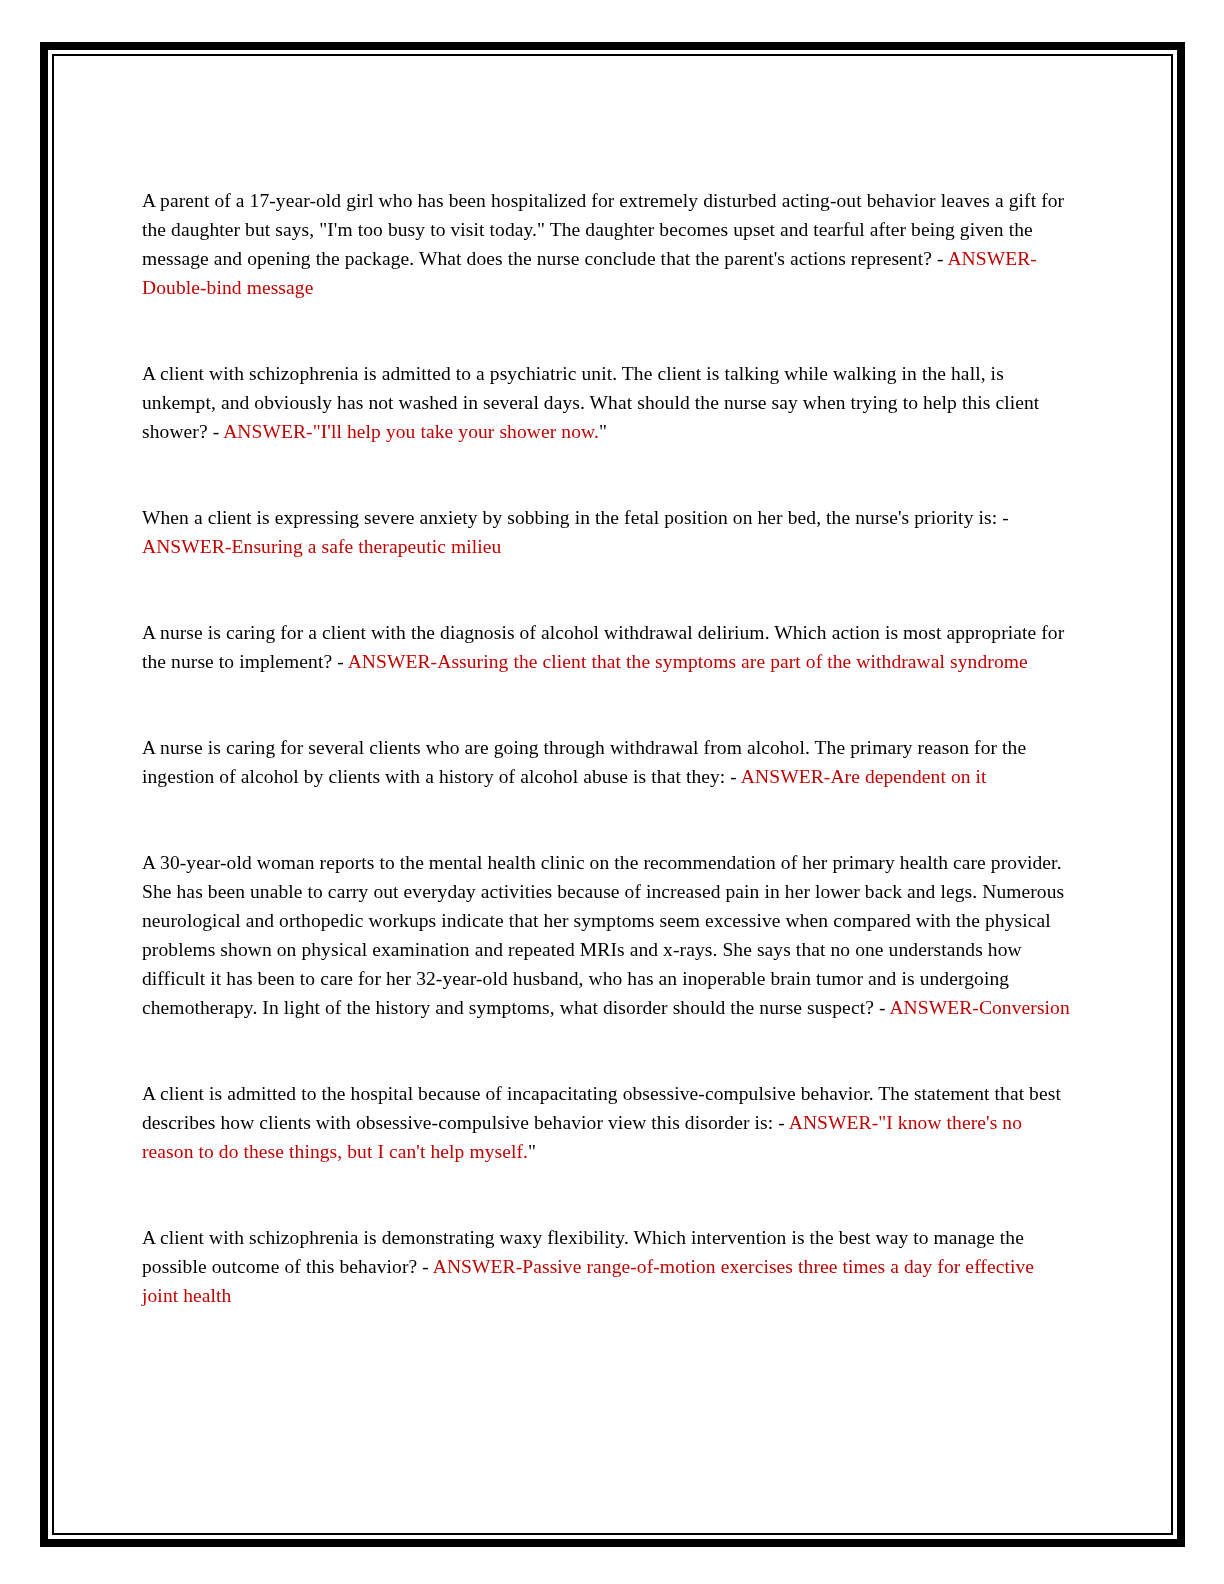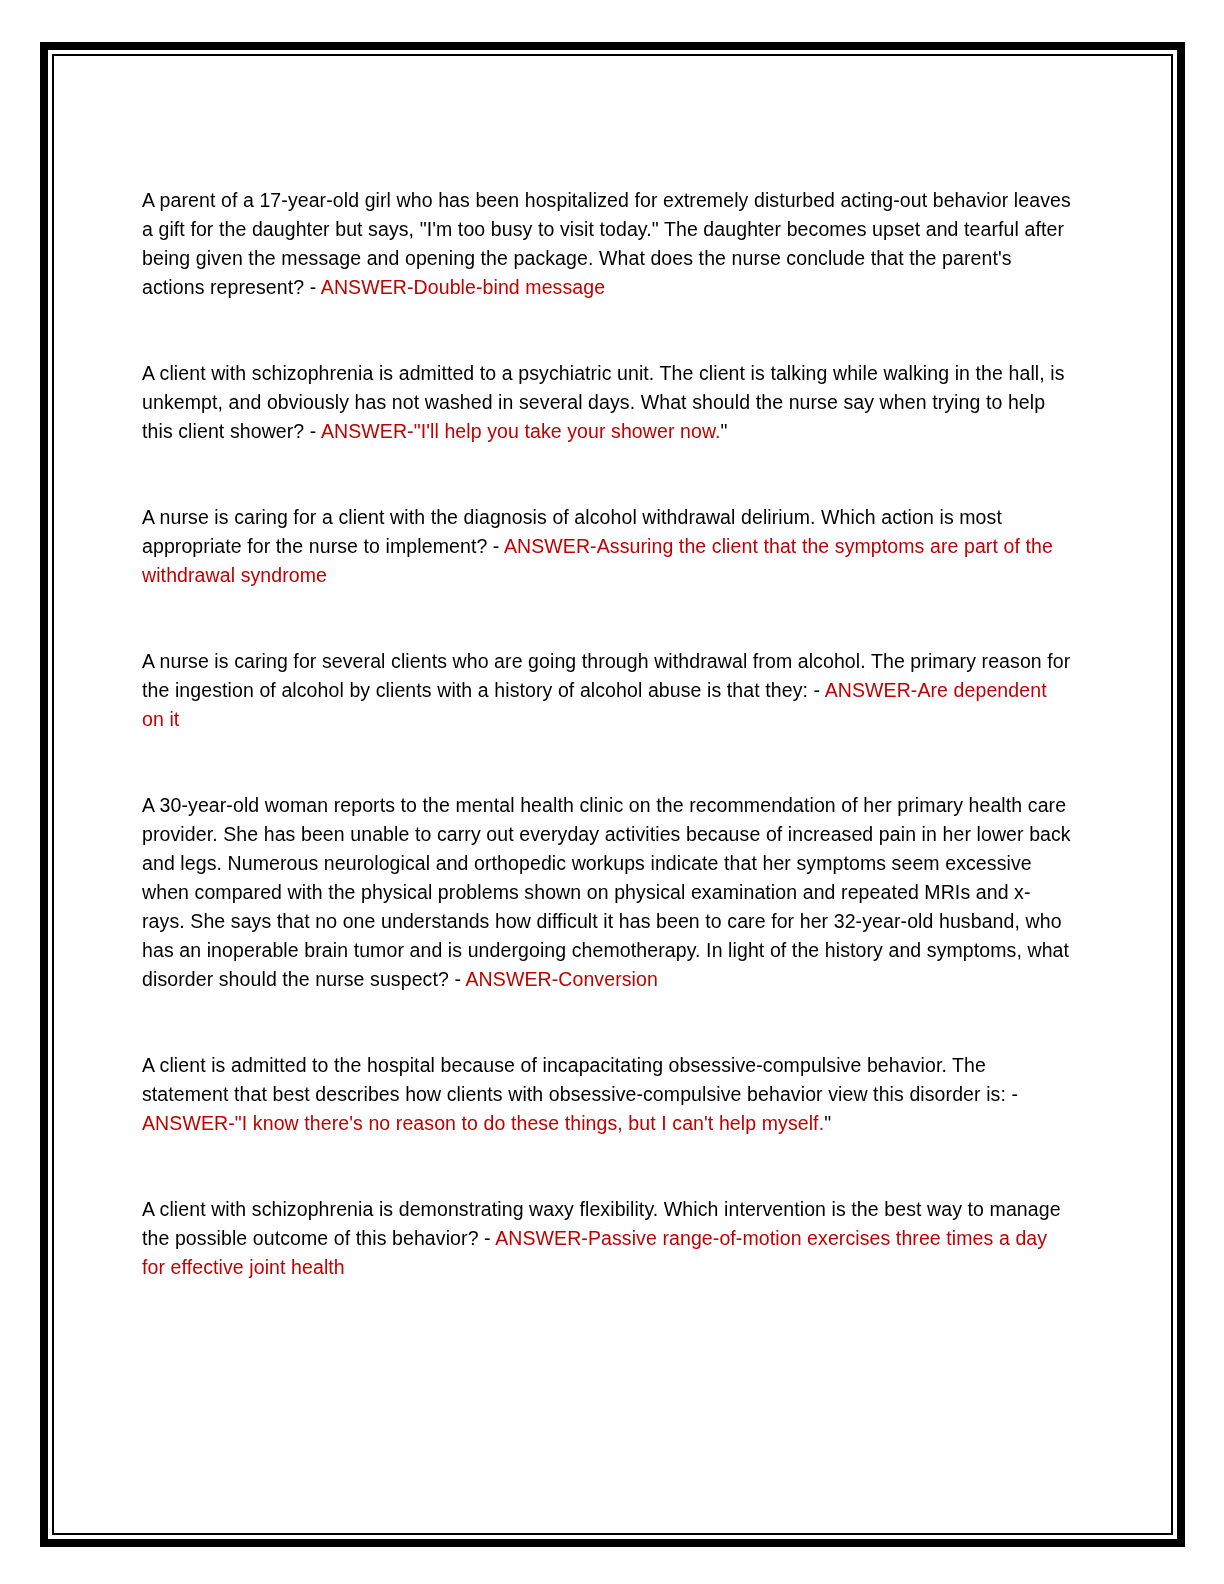--- a/index.html
+++ b/index.html
@@ -23,20 +23,21 @@
     padding: 4px;
     box-sizing: border-box;
     background: #ffffff;
   }
   .page-frame-inner {
     width: 100%;
     height: 100%;
     border: 2px solid #000000;
     box-sizing: border-box;
     overflow: hidden;
+    font-family: Liberation Serif, serif;
   }
   .document-body {
     padding: 130px 100px 0 88px;
     box-sizing: border-box;
   }
   p.qa-paragraph {
     margin: 0 0 57px 0;
     font-size: 19.5px;
     line-height: 29px;
     color: #000000;
@@ -50,20 +51,21 @@
   }
 </style>
 </head>
 <body>
 
 <div class="page-frame-outer">
   <div class="page-frame-inner">
     <div class="document-body">
         <p class="qa-paragraph"><span class="question-text">A parent of a 17-year-old girl who has been hospitalized for extremely disturbed acting-out behavior leaves a gift for the daughter but says, "I'm too busy to visit today." The daughter becomes upset and tearful after being given the message and opening the package. What does the nurse conclude that the parent's actions represent? - </span><span class="answer-text">ANSWER-Double-bind message</span></p>
         <p class="qa-paragraph"><span class="question-text">A client with schizophrenia is admitted to a psychiatric unit. The client is talking while walking in the hall, is unkempt, and obviously has not washed in several days. What should the nurse say when trying to help this client shower? - </span><span class="answer-text">ANSWER-"I'll help you take your shower now.</span><span class="question-text">"</span></p>
+        <p class="qa-paragraph"><span class="question-text">When a client is expressing severe anxiety by sobbing in the fetal position on her bed, the nurse's priority is: - </span><span class="answer-text">ANSWER-Ensuring a safe therapeutic milieu</span></p>
         <p class="qa-paragraph"><span class="question-text">A nurse is caring for a client with the diagnosis of alcohol withdrawal delirium. Which action is most appropriate for the nurse to implement? - </span><span class="answer-text">ANSWER-Assuring the client that the symptoms are part of the withdrawal syndrome</span></p>
         <p class="qa-paragraph"><span class="question-text">A nurse is caring for several clients who are going through withdrawal from alcohol. The primary reason for the ingestion of alcohol by clients with a history of alcohol abuse is that they: - </span><span class="answer-text">ANSWER-Are dependent on it</span></p>
         <p class="qa-paragraph"><span class="question-text">A 30-year-old woman reports to the mental health clinic on the recommendation of her primary health care provider. She has been unable to carry out everyday activities because of increased pain in her lower back and legs. Numerous neurological and orthopedic workups indicate that her symptoms seem excessive when compared with the physical problems shown on physical examination and repeated MRIs and x-rays. She says that no one understands how difficult it has been to care for her 32-year-old husband, who has an inoperable brain tumor and is undergoing chemotherapy. In light of the history and symptoms, what disorder should the nurse suspect? - </span><span class="answer-text">ANSWER-Conversion</span></p>
         <p class="qa-paragraph"><span class="question-text">A client is admitted to the hospital because of incapacitating obsessive-compulsive behavior. The statement that best describes how clients with obsessive-compulsive behavior view this disorder is: - </span><span class="answer-text">ANSWER-"I know there's no reason to do these things, but I can't help myself.</span><span class="question-text">"</span></p>
         <p class="qa-paragraph"><span class="question-text">A client with schizophrenia is demonstrating waxy flexibility. Which intervention is the best way to manage the possible outcome of this behavior? - </span><span class="answer-text">ANSWER-Passive range-of-motion exercises three times a day for effective joint health</span></p>
       </div>
   </div>
 </div>
 
 </body></html>

